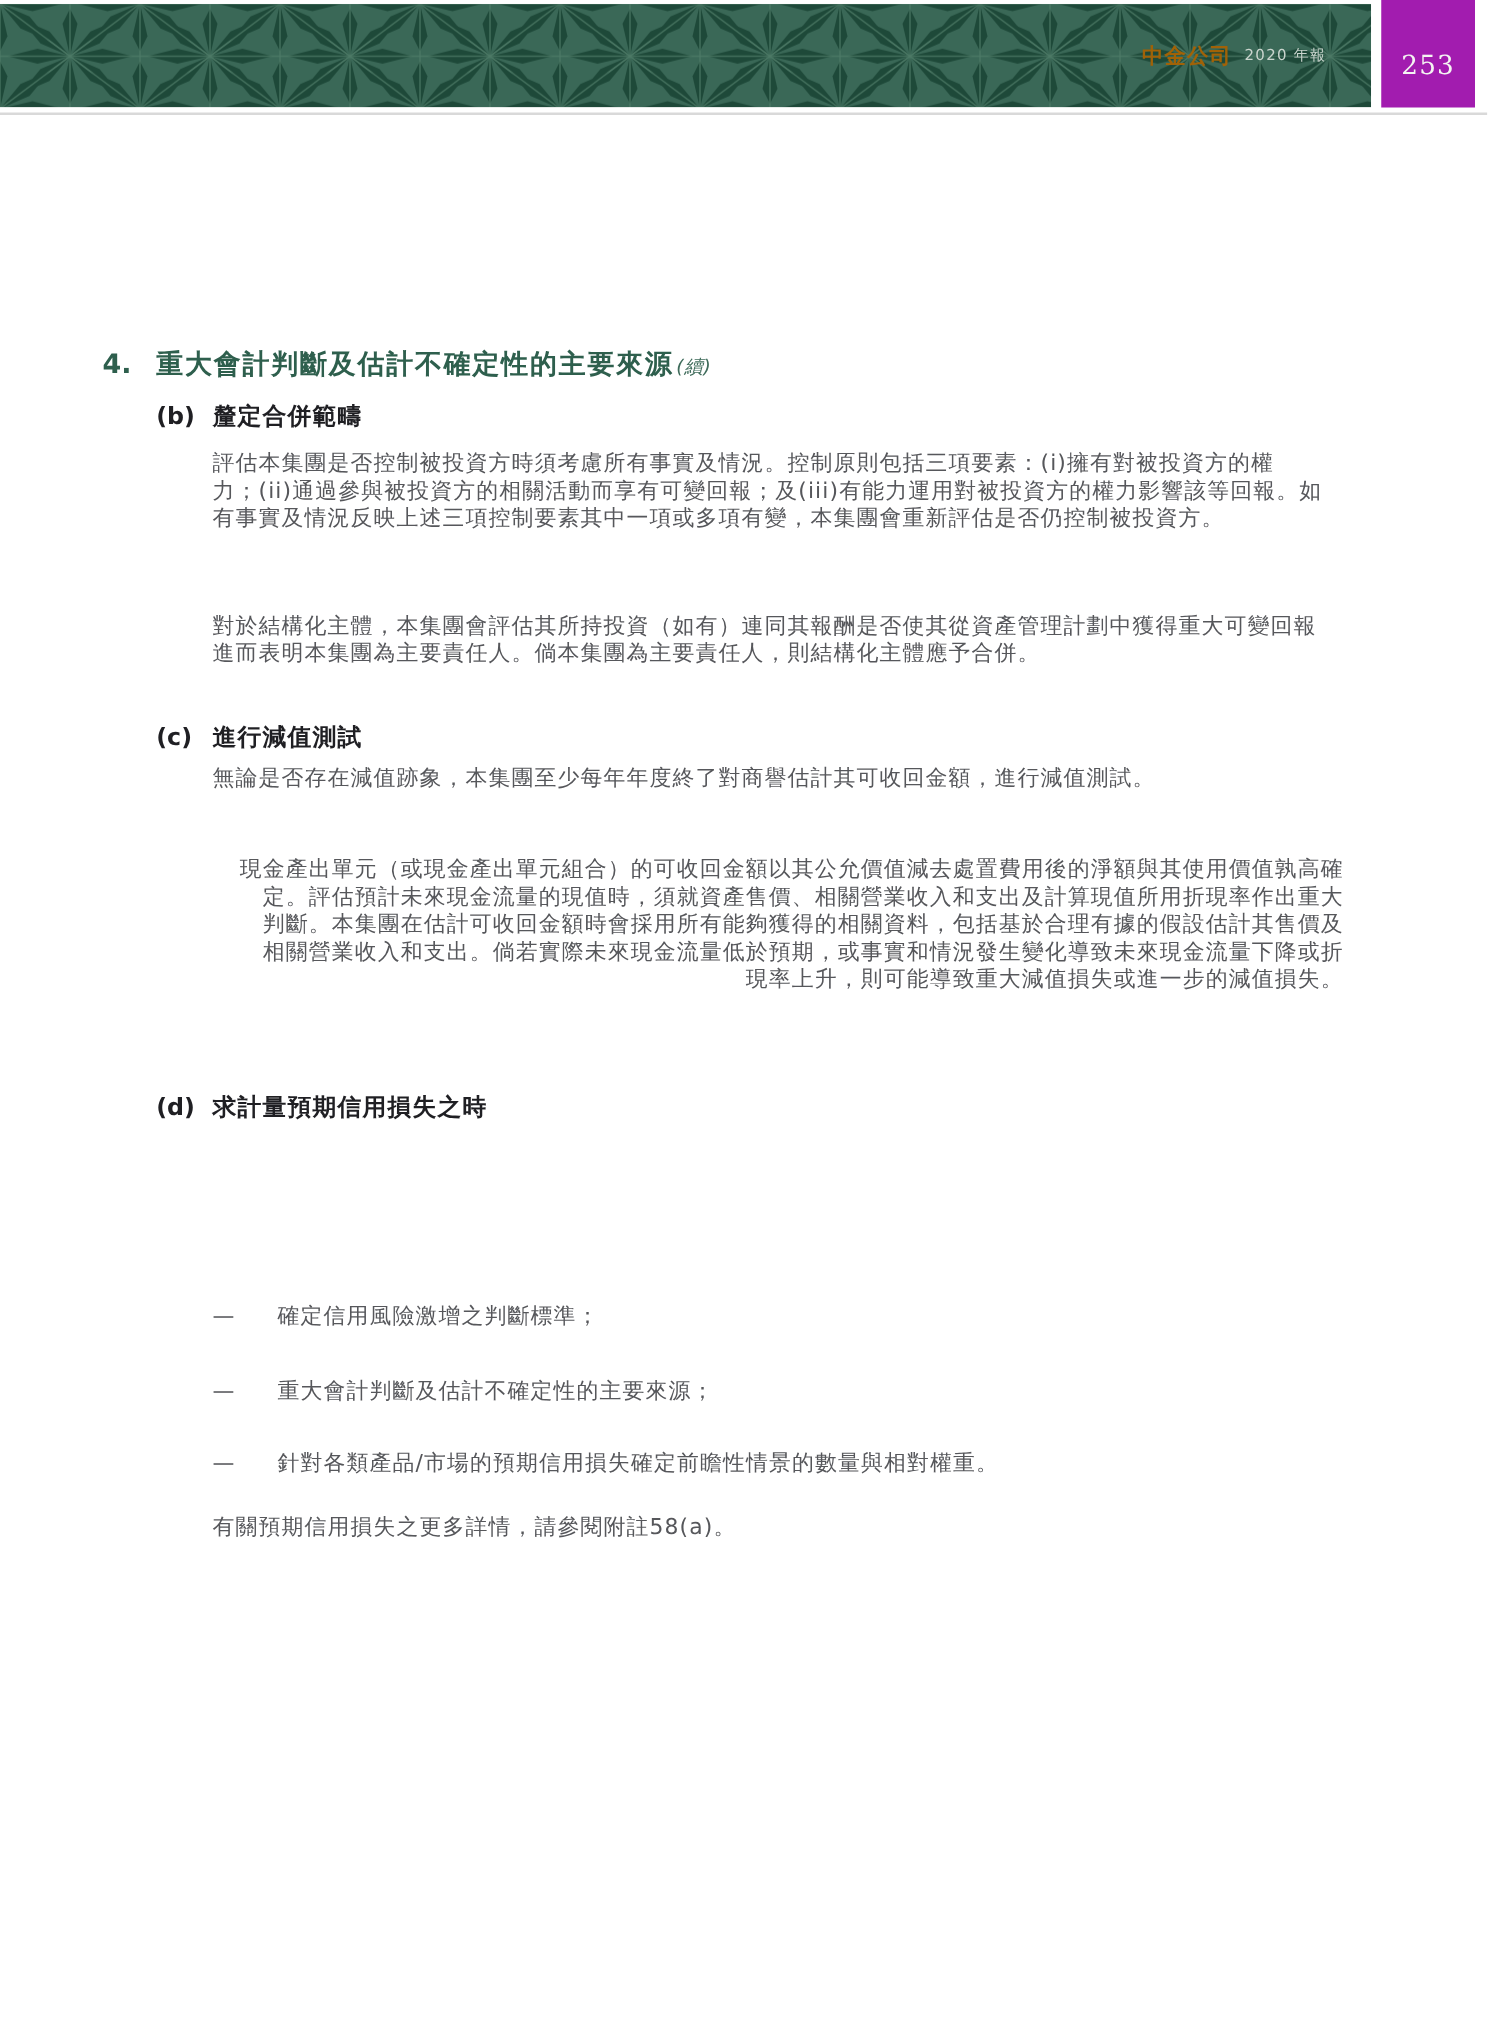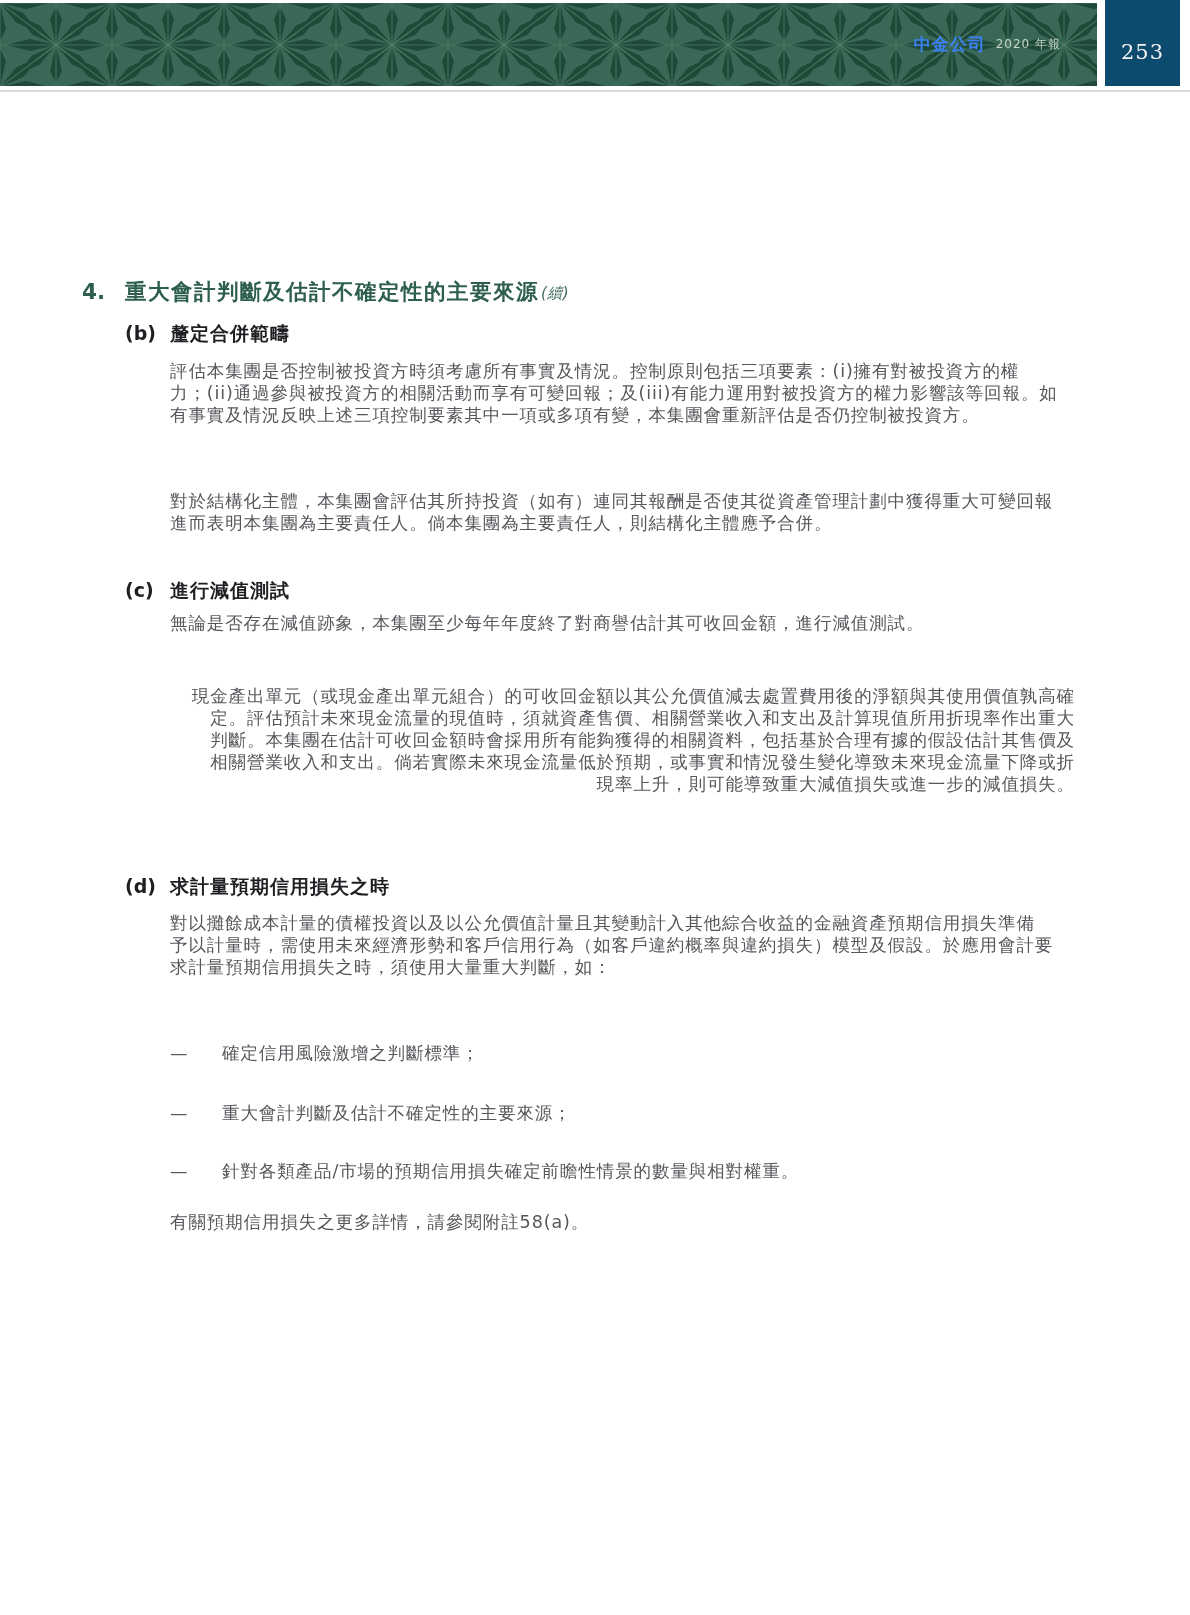--- a/index.html
+++ b/index.html
@@ -14,25 +14,25 @@
   .header-band{
     position:absolute;left:0;top:3px;width:1097px;height:83px;
     overflow:hidden;
   }
   .header-band svg{display:block;width:100%;height:100%;}
   .band-text{
     position:absolute;top:0;right:36px;height:100%;
     display:flex;align-items:center;gap:10px;
     z-index:2;
   }
-  .brand{color:#3b82f6;font-weight:700;font-size:17px;letter-spacing:1px;}
+  .brand{color:#a16207;font-weight:700;font-size:17px;letter-spacing:1px;}
   .edition{color:#c9d4cd;font-weight:400;font-size:12px;letter-spacing:1px;}
   .page-num-box{
     position:absolute;left:1105px;top:0;width:75px;height:86px;
-    background:#0c4a6e;
+    background:#a21caf;
     display:flex;align-items:center;justify-content:center;
   }
   .page-num{
     color:#f4f4f2;font-family:"DejaVu Serif","Liberation Serif",serif;
     font-size:21px;letter-spacing:1px;margin-top:18px;
   }
   .header-rule{
     position:absolute;left:0;top:90px;width:1190px;height:2px;
     background:#d9d9d9;
   }
@@ -155,23 +155,20 @@
   <div class="para" id="para-c2">現金產出單元（或現金產出單元組合）的可收回金額以其公允價值減去處置費用後的淨額與其使用價值孰高確
 定。評估預計未來現金流量的現值時，須就資產售價、相關營業收入和支出及計算現值所用折現率作出重大
 判斷。本集團在估計可收回金額時會採用所有能夠獲得的相關資料，包括基於合理有據的假設估計其售價及
 相關營業收入和支出。倘若實際未來現金流量低於預期，或事實和情況發生變化導致未來現金流量下降或折
 現率上升，則可能導致重大減值損失或進一步的減值損失。</div>
 
   <div class="subheading" id="subhead-d">
     <span class="sub-label">(d)</span>
     <span>求計量預期信用損失之時</span>
   </div>
-  <div class="para" id="para-d1">對以攤餘成本計量的債權投資以及以公允價值計量且其變動計入其他綜合收益的金融資產預期信用損失準備
-予以計量時，需使用未來經濟形勢和客戶信用行為（如客戶違約概率與違約損失）模型及假設。於應用會計要
-求計量預期信用損失之時，須使用大量重大判斷，如：</div>
 
   <div class="bullet-row" id="bullet-0">
     <span class="bullet-dash">—</span>
     <span>確定信用風險激增之判斷標準；</span>
   </div>
   <div class="bullet-row" id="bullet-1">
     <span class="bullet-dash">—</span>
     <span>重大會計判斷及估計不確定性的主要來源；</span>
   </div>
   <div class="bullet-row" id="bullet-2">

